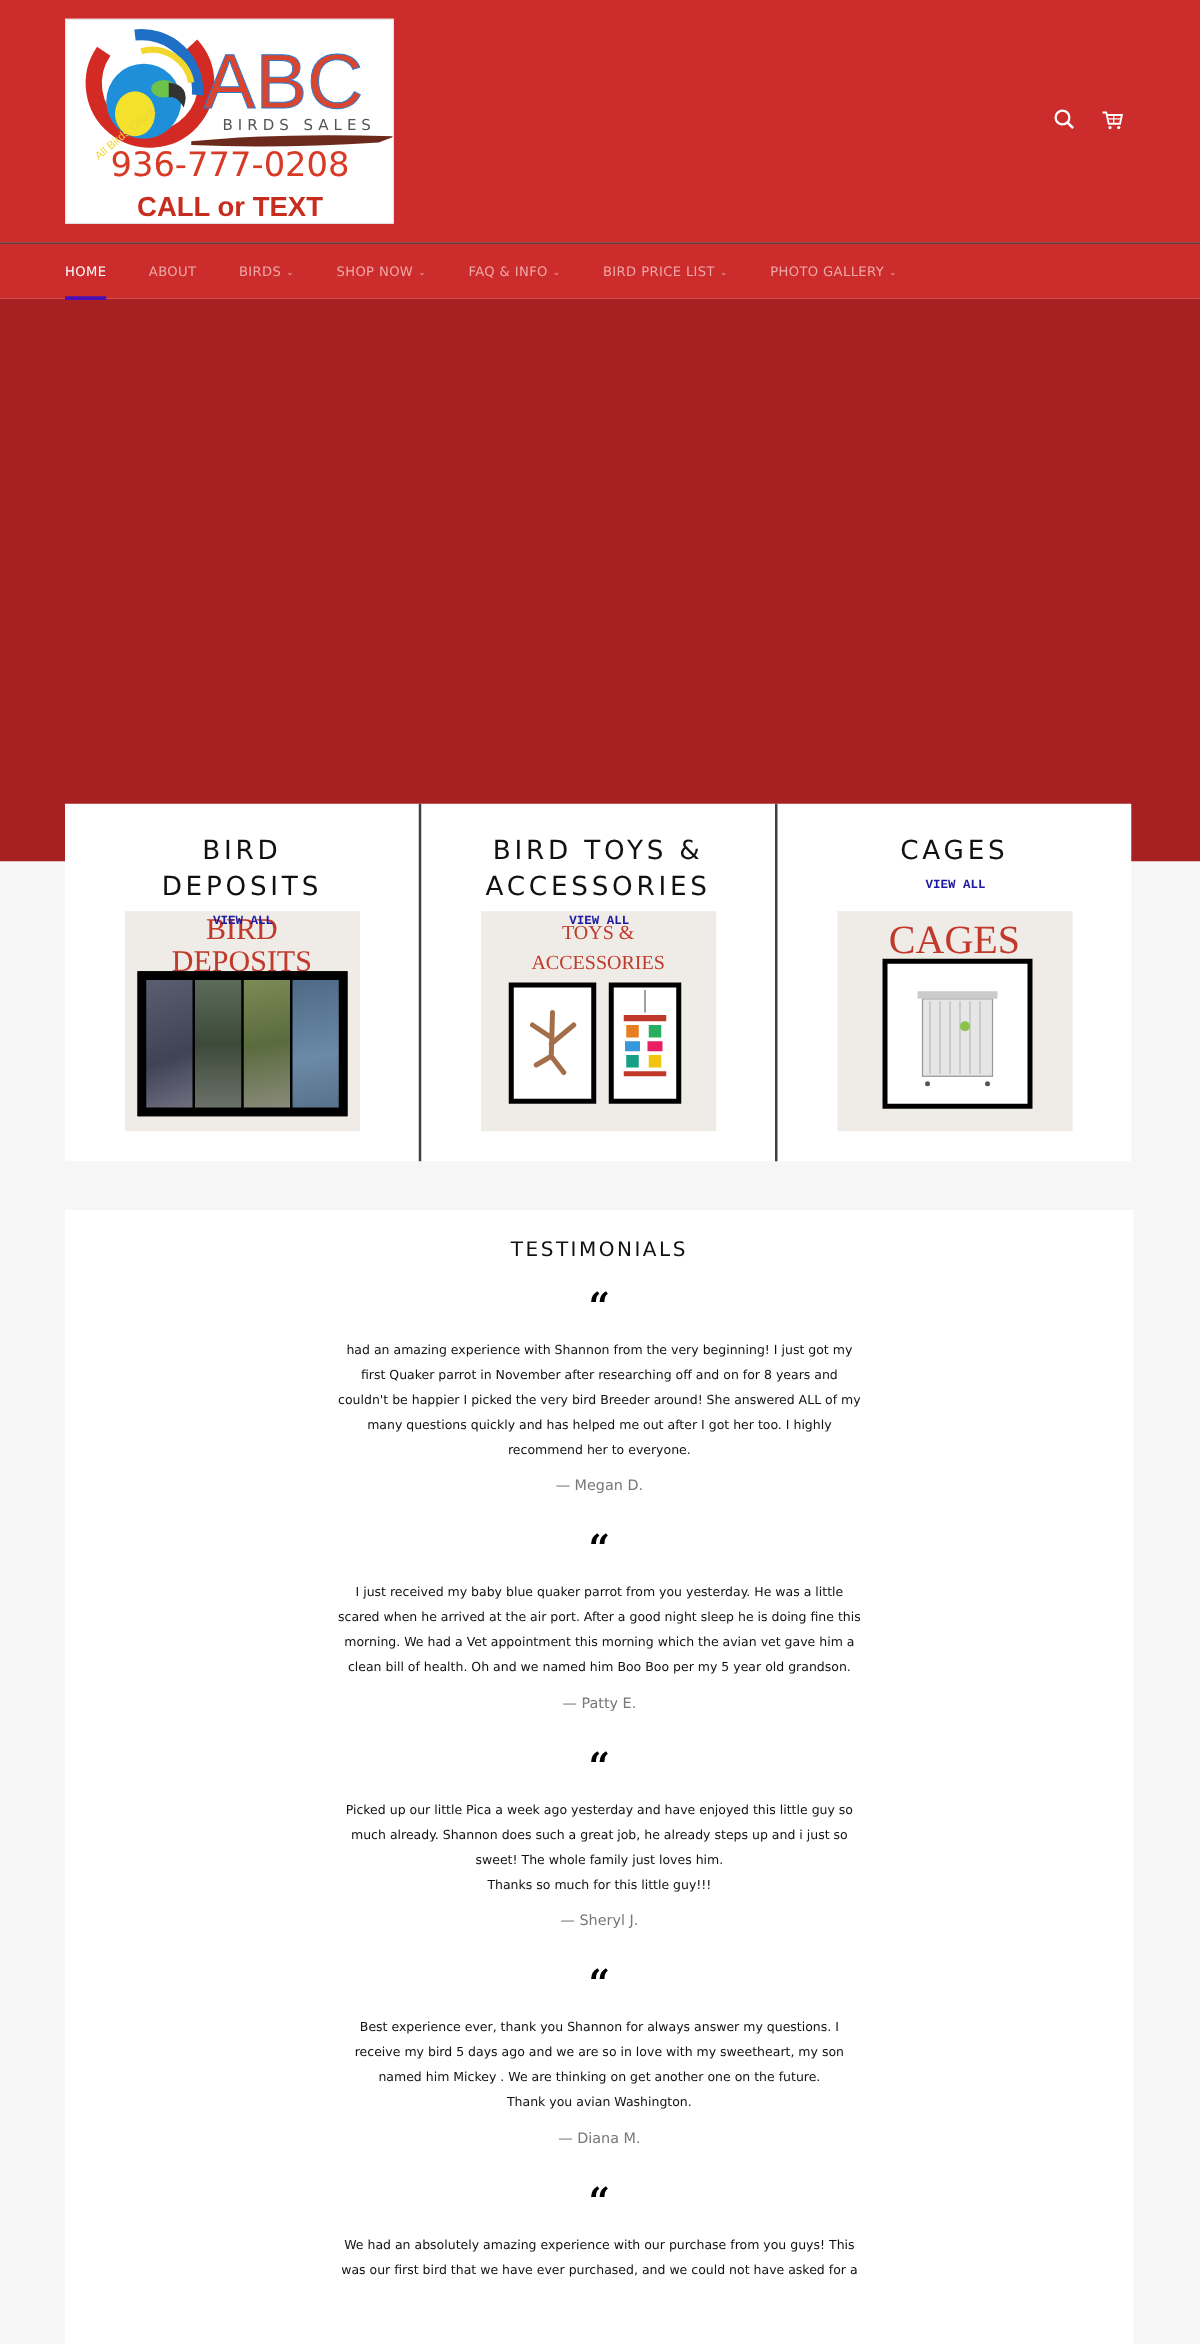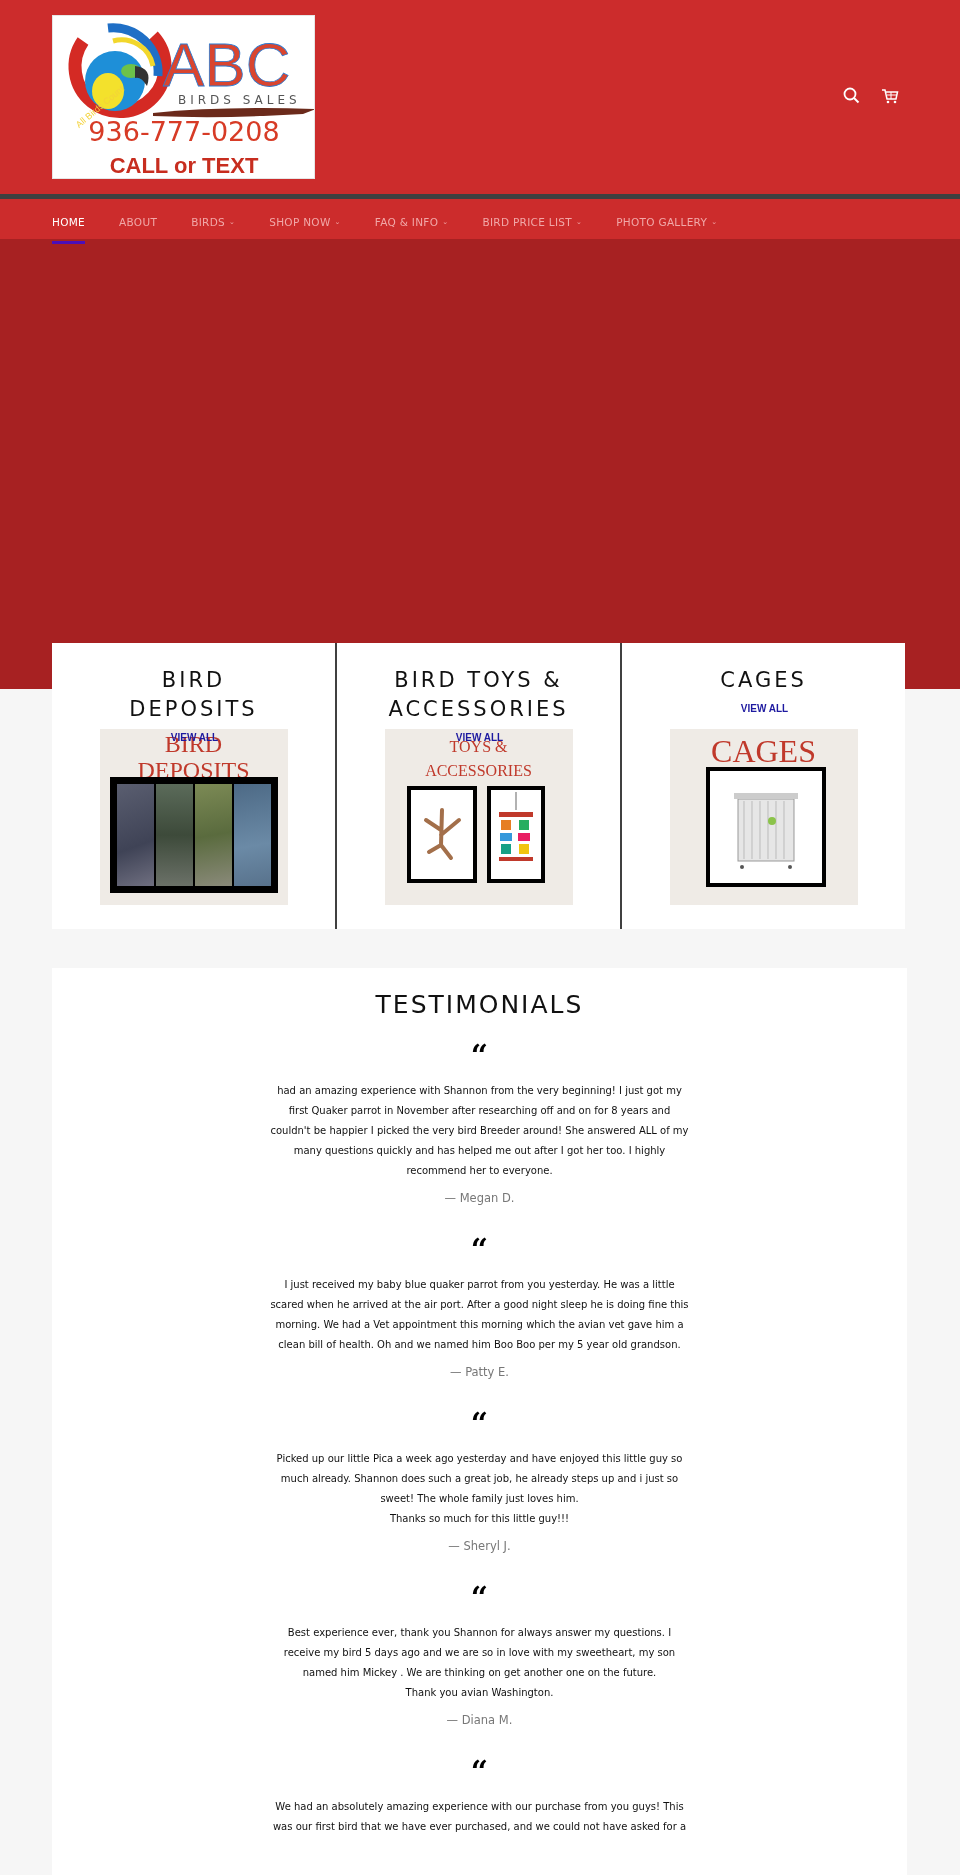--- a/index.html
+++ b/index.html
@@ -7,43 +7,43 @@
   a { text-decoration: none; color: inherit; }
 
   
   .site-header { background: #cc2c2c; height: 194px; position: relative; }
   .logo { position: absolute; left: 52px; top: 15px; width: 263px; height: 164px; background: #fff; border: 1px solid #e6e6e6; overflow: hidden; }
   .logo svg { display: block; }
   .header-icons { position: absolute; right: 60px; top: 86px; display: flex; gap: 18px; }
   .header-icons span { width: 20px; height: 20px; display: inline-block; cursor: pointer; }
 
   
-  .site-nav { background: #cc2c2c; border-top: 5px solid #404040; height: 45px; position: relative; }
+  .site-nav { background: #cc2c2c; border-top: 1px solid #404040; height: 45px; position: relative; }
   .nav-list { list-style: none; display: flex; position: absolute; left: 52px; top: 0; height: 45px; }
   .nav-item { position: relative; height: 45px; display: flex; align-items: center; margin-right: 34px; font-size: 10.5px; letter-spacing: 0.3px; color: #f1a8a8; cursor: pointer; }
   .nav-item.active { color: #fff; }
   .nav-item.active::after { content: ""; position: absolute; left: 0; right: 0; bottom: 0; height: 3px; background: #4b0fb8; }
   .nav-item .chev { font-size: 7px; margin-left: 4px; color: #f1a8a8; }
 
   
   .hero { background: #a72122; height: 450px; }
 
   
   .collections { position: relative; margin-top: -46px; margin-left: 52px; width: 853px; height: 286px; background: #fff; display: flex; }
   .coll-card { flex: 1; border-right: 2px solid #404040; text-align: center; position: relative; }
   .coll-card:last-child { border-right: none; }
   .coll-title { font-size: 21px; letter-spacing: 3px; line-height: 29px; margin-top: 23px; font-weight: normal; color: #111; }
-  .coll-viewall { font-family: Liberation Sans, sans-serif; font-weight: bold; font-size: 10px; color: #1e1aa0; position: absolute; left: 2px; right: 0; z-index: 2; cursor: pointer; }
+  .coll-viewall { font-family: Liberation Mono, monospace; font-weight: bold; font-size: 10px; color: #1e1aa0; position: absolute; left: 2px; right: 0; z-index: 2; cursor: pointer; }
   .coll-img { position: absolute; left: 50%; transform: translateX(-50%); top: 86px; width: 188px; height: 176px; background: #efebe6; overflow: hidden; cursor: pointer; }
   .coll-img .img-title { font-family: "Liberation Serif", serif; color: #c0392b; text-align: center; line-height: 26px; }
   .photo-frame { position: absolute; border: 4px solid #000; background: #fff; }
 
   
   .testimonials { margin: 39px 0 0 52px; width: 855px; background: #fff; padding: 22px 40px 0; text-align: center; min-height: 920px; }
-  .testimonials h2 { font-weight: normal; font-size: 25px; letter-spacing: 2px; color: #111; margin-bottom: 26px; }
+  .testimonials h2 { font-weight: normal; font-size: 16px; letter-spacing: 2px; color: #111; margin-bottom: 26px; }
   .tst { margin-bottom: 34px; }
   .tst .quote-mark { font-size: 30px; font-weight: bold; line-height: 22px; height: 22px; font-family: "DejaVu Serif", serif; }
   .tst p { font-weight: normal; font-size: 10px; line-height: 20px; margin: 14px 30px 0; color: #111; }
   .tst p .line { display: block; }
   .tst .author { font-size: 11.5px; color: #777; margin-top: 10px; }
 </style>
 </head>
 <body>
 
 <header class="site-header">

